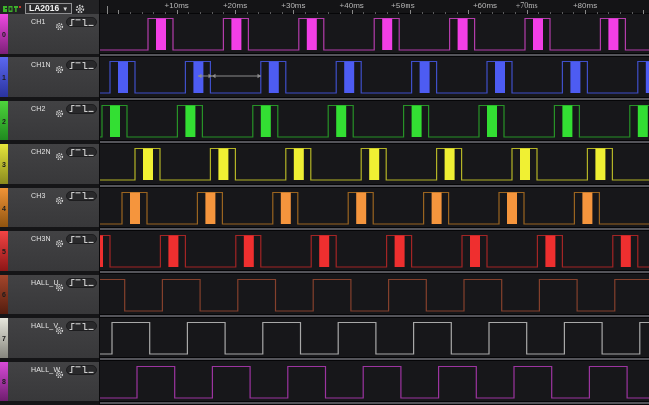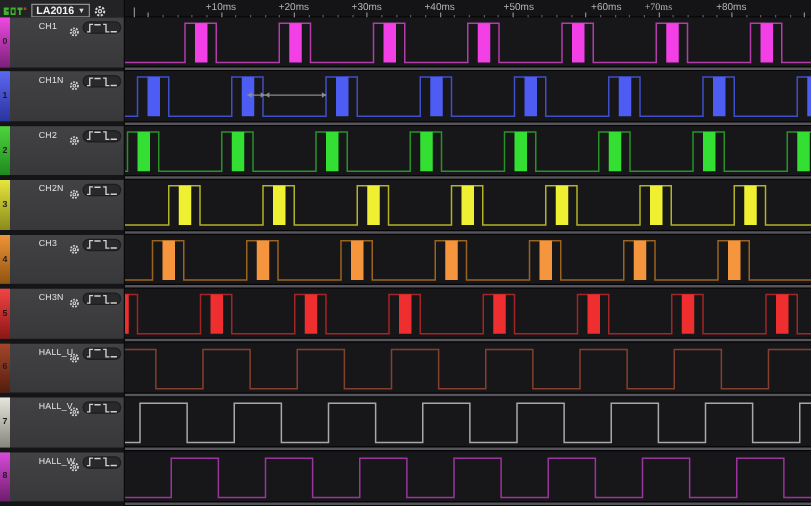--- a/index.html
+++ b/index.html
@@ -83,21 +83,21 @@
         <div class="tick minor" style="left: 216.722px; top: 12px; height: 2px;"></div>
         <div class="tick minor" style="left: 228.388px; top: 12px; height: 2px;"></div>
         <div class="tick minor" style="left: 240.054px; top: 12px; height: 2px;"></div>
         <div class="tick" style="left: 251.72px; top: 10px; height: 4px;"></div>
         <div class="tl-label" style="left: 251.72px;">+40ms</div>
         <div class="tick minor" style="left: 263.386px; top: 12px; height: 2px;"></div>
         <div class="tick minor" style="left: 275.052px; top: 12px; height: 2px;"></div>
         <div class="tick minor" style="left: 286.718px; top: 12px; height: 2px;"></div>
         <div class="tick minor" style="left: 298.384px; top: 12px; height: 2px;"></div>
         <div class="tick" style="left: 310.05px; top: 10px; height: 4px;"></div>
-        <div class="tl-label" style="left: 315px;">+50ms</div>
+        <div class="tl-label" style="left: 303px; font-family: Liberation Mono, monospace;">+50ms</div>
         <div class="tick minor" style="left: 321.716px; top: 12px; height: 2px;"></div>
         <div class="tick minor" style="left: 333.382px; top: 12px; height: 2px;"></div>
         <div class="tick minor" style="left: 345.048px; top: 12px; height: 2px;"></div>
         <div class="tick minor" style="left: 356.714px; top: 12px; height: 2px;"></div>
         <div class="tick" style="left: 368.38px; top: 10px; height: 4px;"></div>
         <div class="tl-label" style="left: 385px;">+60ms</div>
         <div class="tick minor" style="left: 380.046px; top: 12px; height: 2px;"></div>
         <div class="tick minor" style="left: 391.712px; top: 12px; height: 2px;"></div>
         <div class="tick minor" style="left: 403.378px; top: 12px; height: 2px;"></div>
         <div class="tick minor" style="left: 415.044px; top: 12px; height: 2px;"></div>

